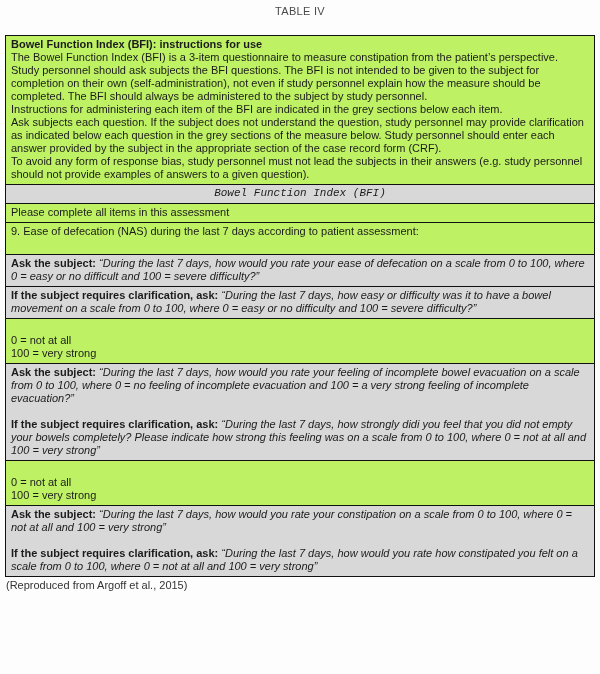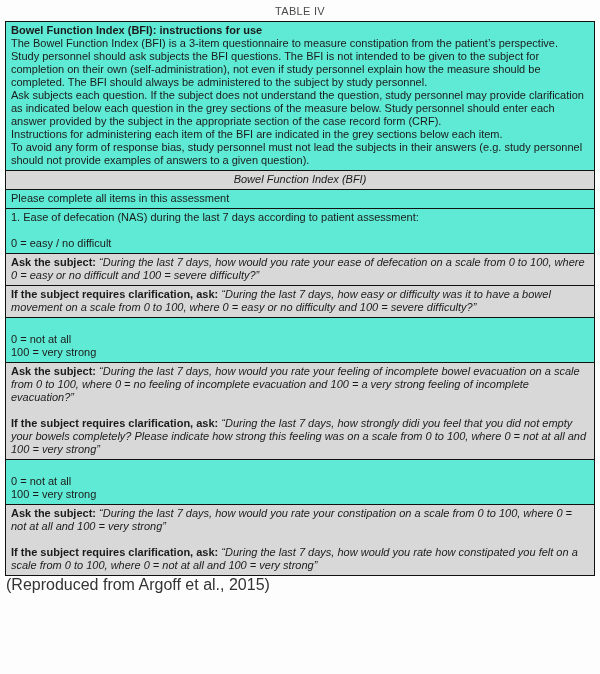--- a/index.html
+++ b/index.html
@@ -7,58 +7,57 @@
   body {
     width: 600px; height: 674px;
     background: #fdfdfd;
     font-family: "Liberation Sans", "DejaVu Sans", sans-serif;
     font-size: 11px;
     line-height: 13px;
     color: #1b1b1b;
     overflow: hidden;
   }
   .page { padding: 5px 5px 0 5px; }
-  .caption { text-align: center; color: #4a4a4a; letter-spacing: 0.3px; margin-bottom: 3px; }
-  .bfi-table { border: 1.5px solid #111; background: #5eead4; }
+  .caption { text-align: center; color: #4a4a4a; letter-spacing: 0.3px; margin-bottom: 17px; }
+  .bfi-table { border: 1.5px solid #111; background: #bef264; }
   .trow { padding: 2px 5px 3px 5px; border-bottom: 1px solid #111; }
   .trow:last-child { border-bottom: none; }
   .grey { background: #d8d8d8; }
   .center { text-align: center; }
   .bold { font-weight: bold; }
   .italic { font-style: italic; }
   .blank { height: 13px; }
-  .footnote { padding: 2px 1px 0 1px; color: #333; font-size: 16px; }
+  .footnote { padding: 2px 1px 0 1px; color: #333; font-size: 11px; }
 </style>
 </head>
 <body>
 
 <div class="page">
 
   <div class="caption">
     <div>TABLE IV</div>
   </div>
 
   <div class="bfi-table">
 
     <div class="trow">
       <div class="bold">Bowel Function Index (BFI): instructions for use</div>
       <div>The Bowel Function Index (BFI) is a 3-item questionnaire to measure constipation from the patient’s perspective. Study personnel should ask subjects the BFI questions. The BFI is not intended to be given to the subject for completion on their own (self-administration), not even if study personnel explain how the measure should be completed. The BFI should always be administered to the subject by study personnel.</div>
+      <div>Instructions for administering each item of the BFI are indicated in the grey sections below each item.</div>
       <div>Ask subjects each question. If the subject does not understand the question, study personnel may provide clarification as indicated below each question in the grey sections of the measure below. Study personnel should enter each answer provided by the subject in the appropriate section of the case record form (CRF).</div>
-      <div>Instructions for administering each item of the BFI are indicated in the grey sections below each item.</div>
       <div>To avoid any form of response bias, study personnel must not lead the subjects in their answers (e.g. study personnel should not provide examples of answers to a given question).</div>
     </div>
 
-    <div class="trow grey center italic" style="background: rgb(216, 216, 216);">Bowel Function Index (BFI)</div>
+    <div class="trow grey center italic" style="background: rgb(216, 216, 216); font-family: Liberation Mono, monospace;">Bowel Function Index (BFI)</div>
 
     <div class="trow">Please complete all items in this assessment</div>
 
     <div class="trow">
-      <div>1. Ease of defecation (NAS) during the last 7 days according to patient assessment:</div>
+      <div>9. Ease of defecation (NAS) during the last 7 days according to patient assessment:</div>
       <div class="blank"></div>
-      <div>0 = easy / no difficult</div>
     </div>
     <div class="trow grey" style="background: rgb(216, 216, 216);">
       <span class="bold">Ask the subject:</span>
       <span class="italic">“During the last 7 days, how would you rate your ease of defecation on a scale from 0 to 100, where 0 = easy or no difficult and 100 = severe difficulty?”</span>
     </div>
     <div class="trow grey" style="background: rgb(216, 216, 216);">
       <span class="bold">If the subject requires clarification, ask:</span>
       <span class="italic">“During the last 7 days, how easy or difficulty was it to have a bowel movement on a scale from 0 to 100, where 0 = easy or no difficulty and 100 = severe difficulty?”</span>
     </div>
 

